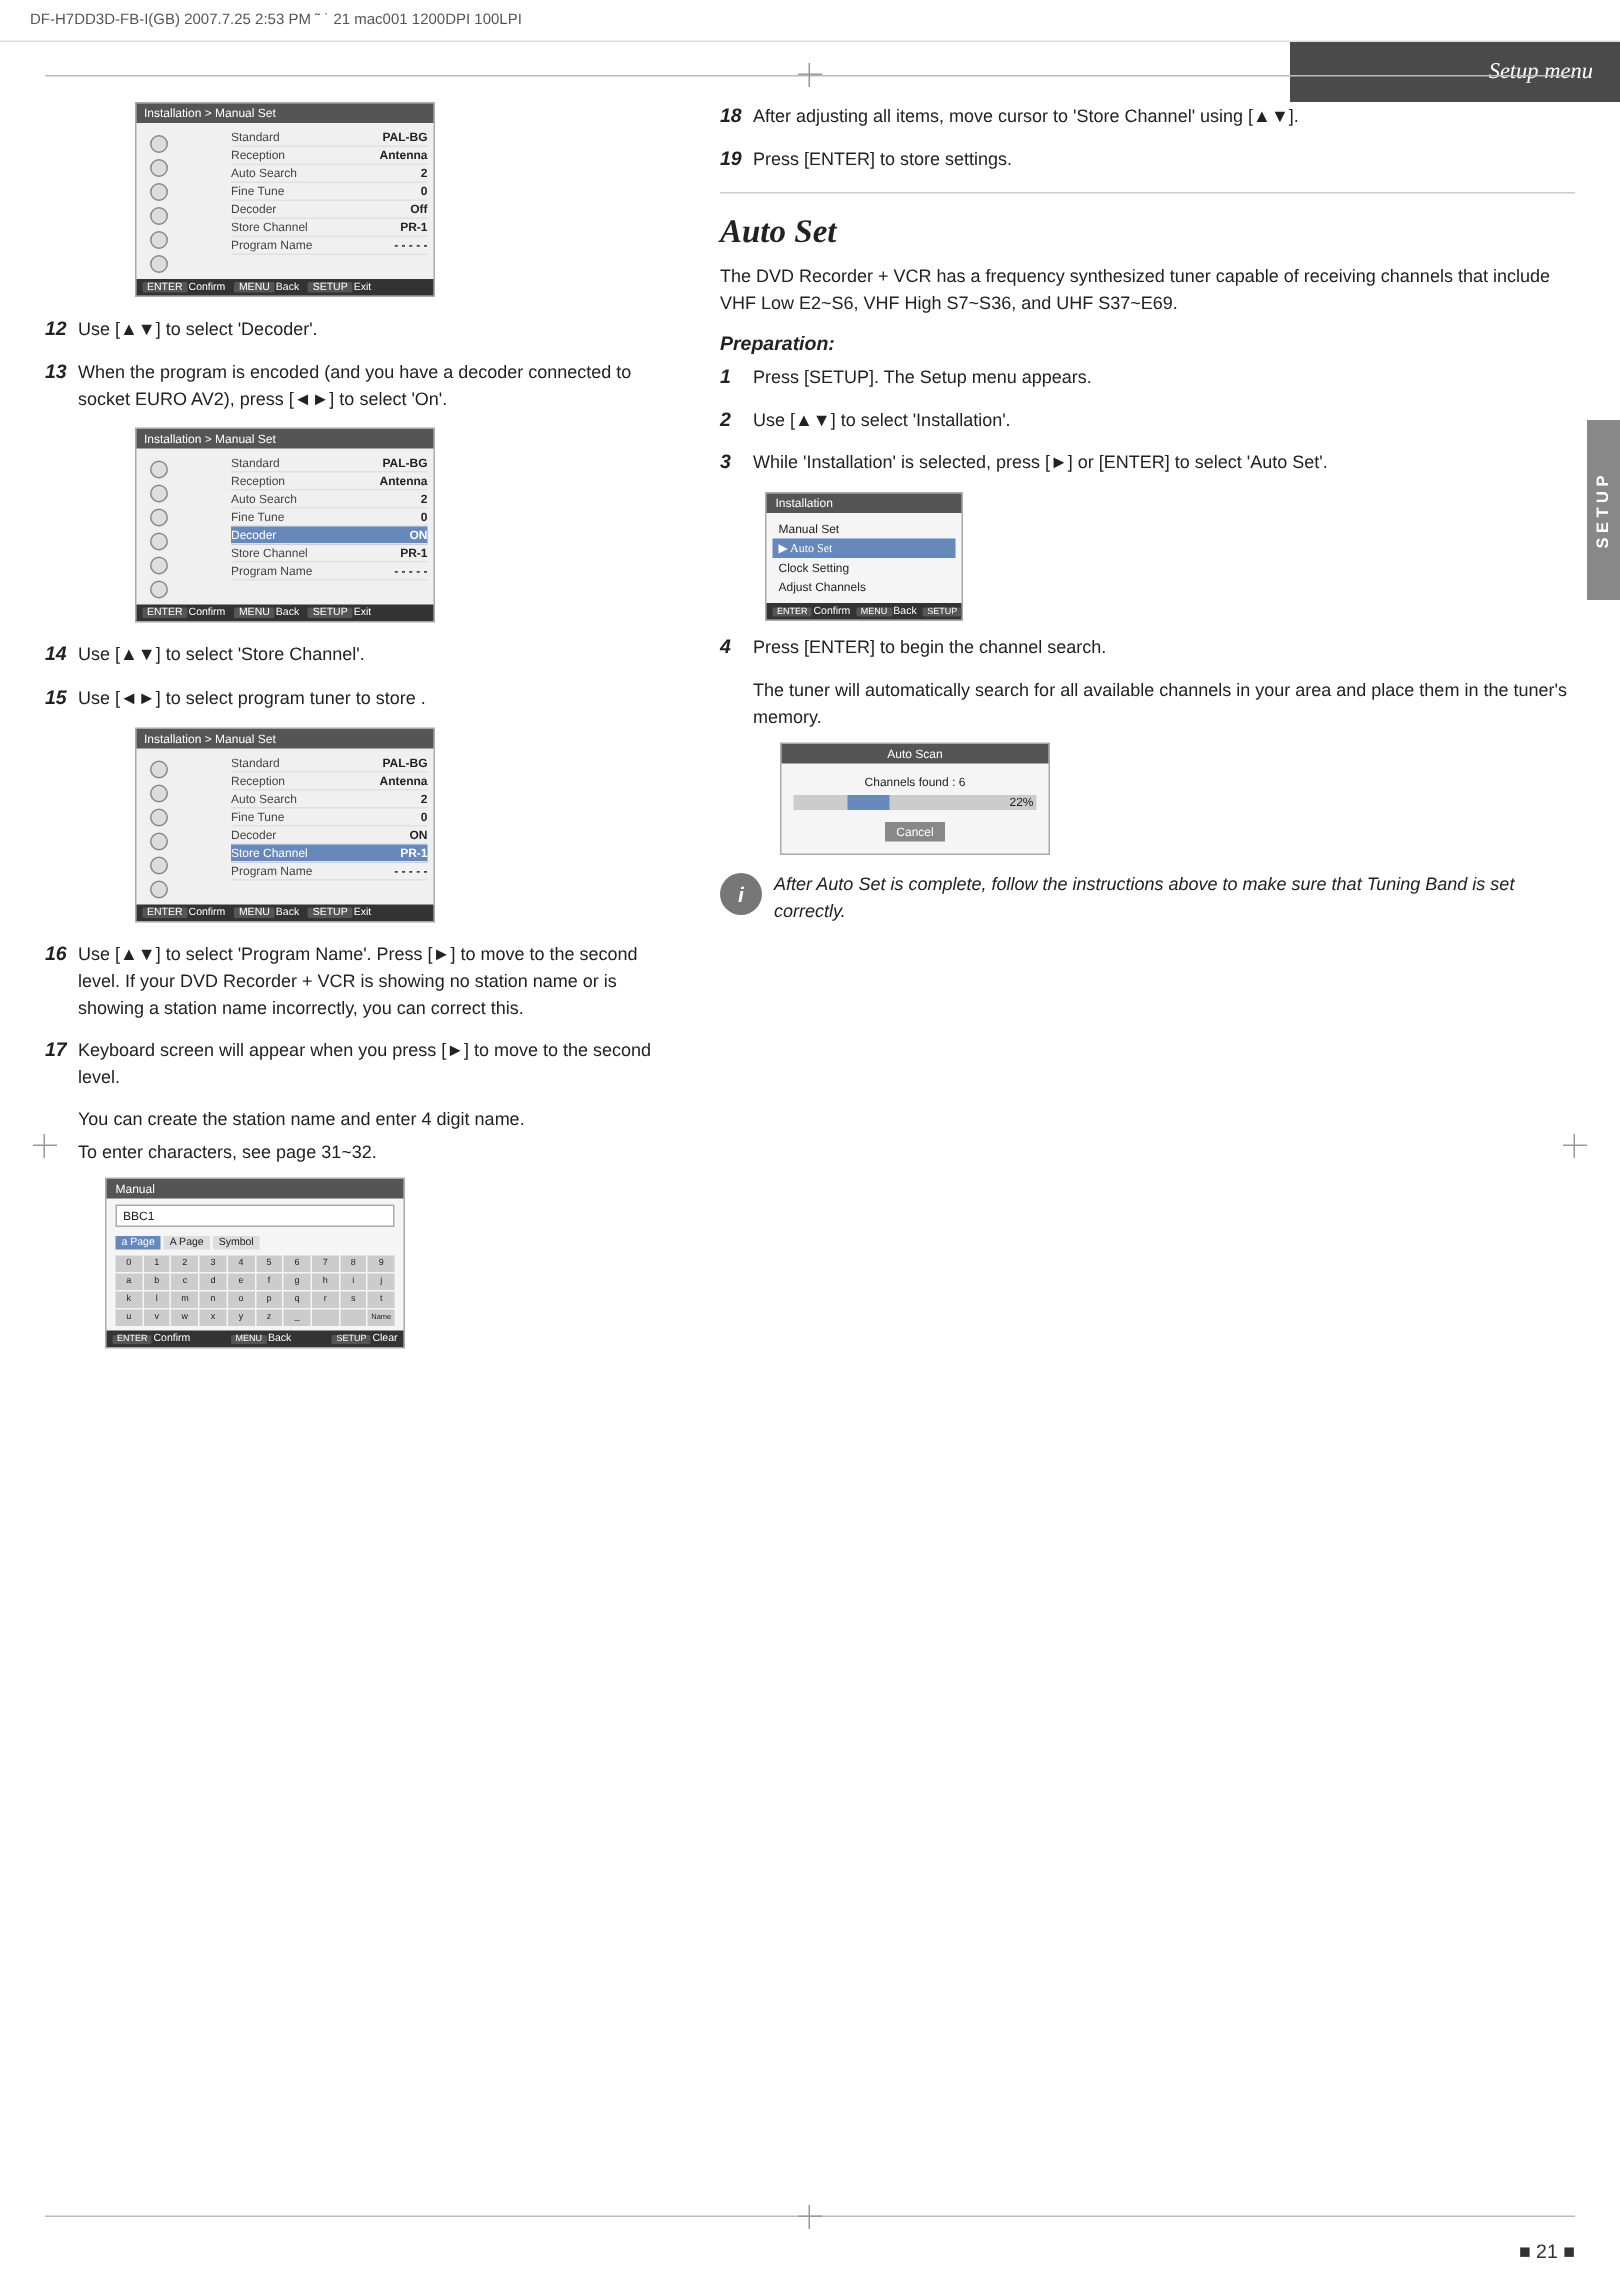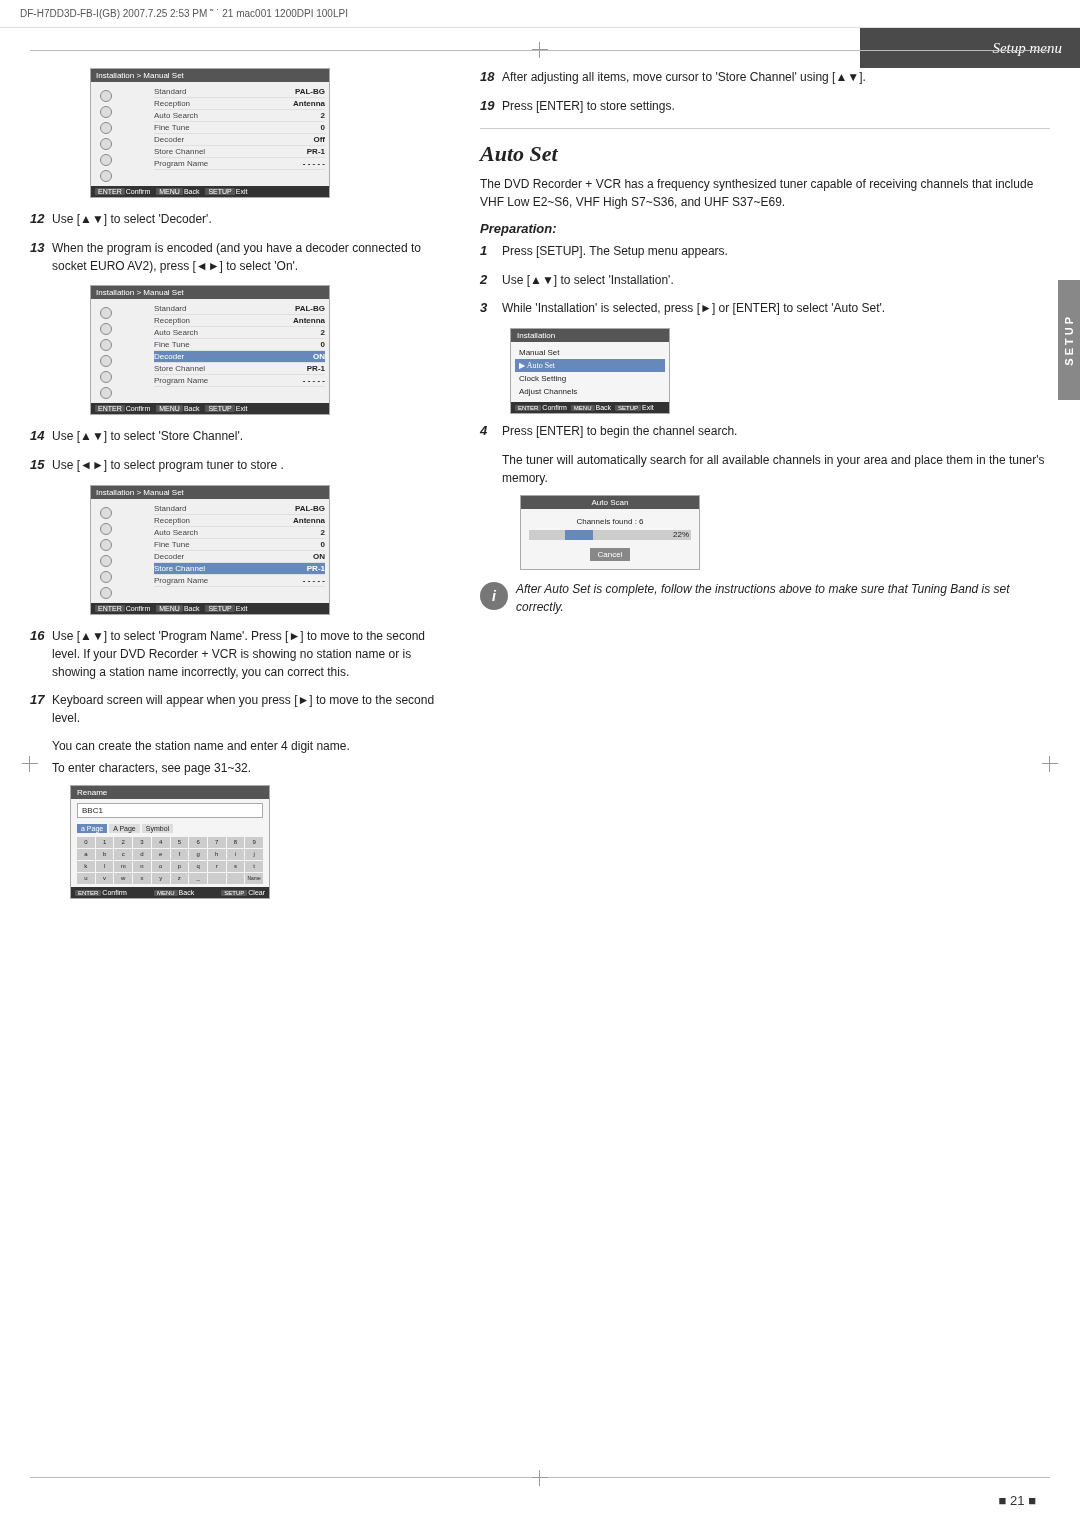--- a/index.html
+++ b/index.html
@@ -90,21 +90,21 @@
       position: absolute;
       left: 450px;
       top: 0;
       right: 0;
     }
 
     
     .screen-mockup {
       border: 1px solid #aaa;
       background: #f0f0f0;
-      width: 240px;
+      width: 200px;
       margin-bottom: 12px;
       font-size: 9px;
     }
     .screen-mockup .screen-title {
       background: #555;
       color: #fff;
       padding: 2px 5px;
       font-size: 8px;
     }
     .screen-mockup .screen-body {
@@ -203,21 +203,21 @@
     .prep-text {
       font-size: 12px;
       line-height: 1.5;
       margin-bottom: 10px;
     }
 
     
     .inst-screen {
       border: 1px solid #aaa;
       background: #f5f5f5;
-      width: 160px;
+      width: 132px;
       margin: 8px 0 8px 0;
       font-size: 8px;
     }
     .inst-screen .ist-title {
       background: #555;
       color: #fff;
       padding: 2px 6px;
       font-size: 8px;
     }
     .inst-screen .ist-body {
@@ -372,21 +372,21 @@
       color: #fff;
       font-size: 14px;
       font-weight: bold;
       margin-top: 2px;
     }
 
     
     .page-num {
       position: absolute;
       bottom: 20px;
-      right: 44px;
+      right: 30px;
       font-size: 13px;
       color: #333;
     }
 
     
     .top-line {
       position: absolute;
       top: 50px;
       left: 30px;
       right: 30px;
@@ -646,21 +646,21 @@
     </div>
 
     <div style="font-size:12px; line-height:1.5; margin-bottom:4px; margin-left:22px;">
       <span>You can create the station name and enter 4 digit name.</span>
     </div>
     <div style="font-size:12px; line-height:1.5; margin-bottom:8px; margin-left:22px;">
       <span>To enter characters, see page 31~32.</span>
     </div>
 
     <div class="rename-screen" style="margin-left:40px;">
-      <div class="rename-title">Rename</div>
+      <div class="rename-title">Manual</div>
       <div class="rename-input">BBC1</div>
       <div class="rename-tabs">
         <div class="rename-tab active">a Page</div>
         <div class="rename-tab">A Page</div>
         <div class="rename-tab">Symbol</div>
       </div>
       <div class="rename-keyboard">
         <div class="rename-keyboard-row">
           <div class="rename-key">0</div>
           <div class="rename-key">1</div>

